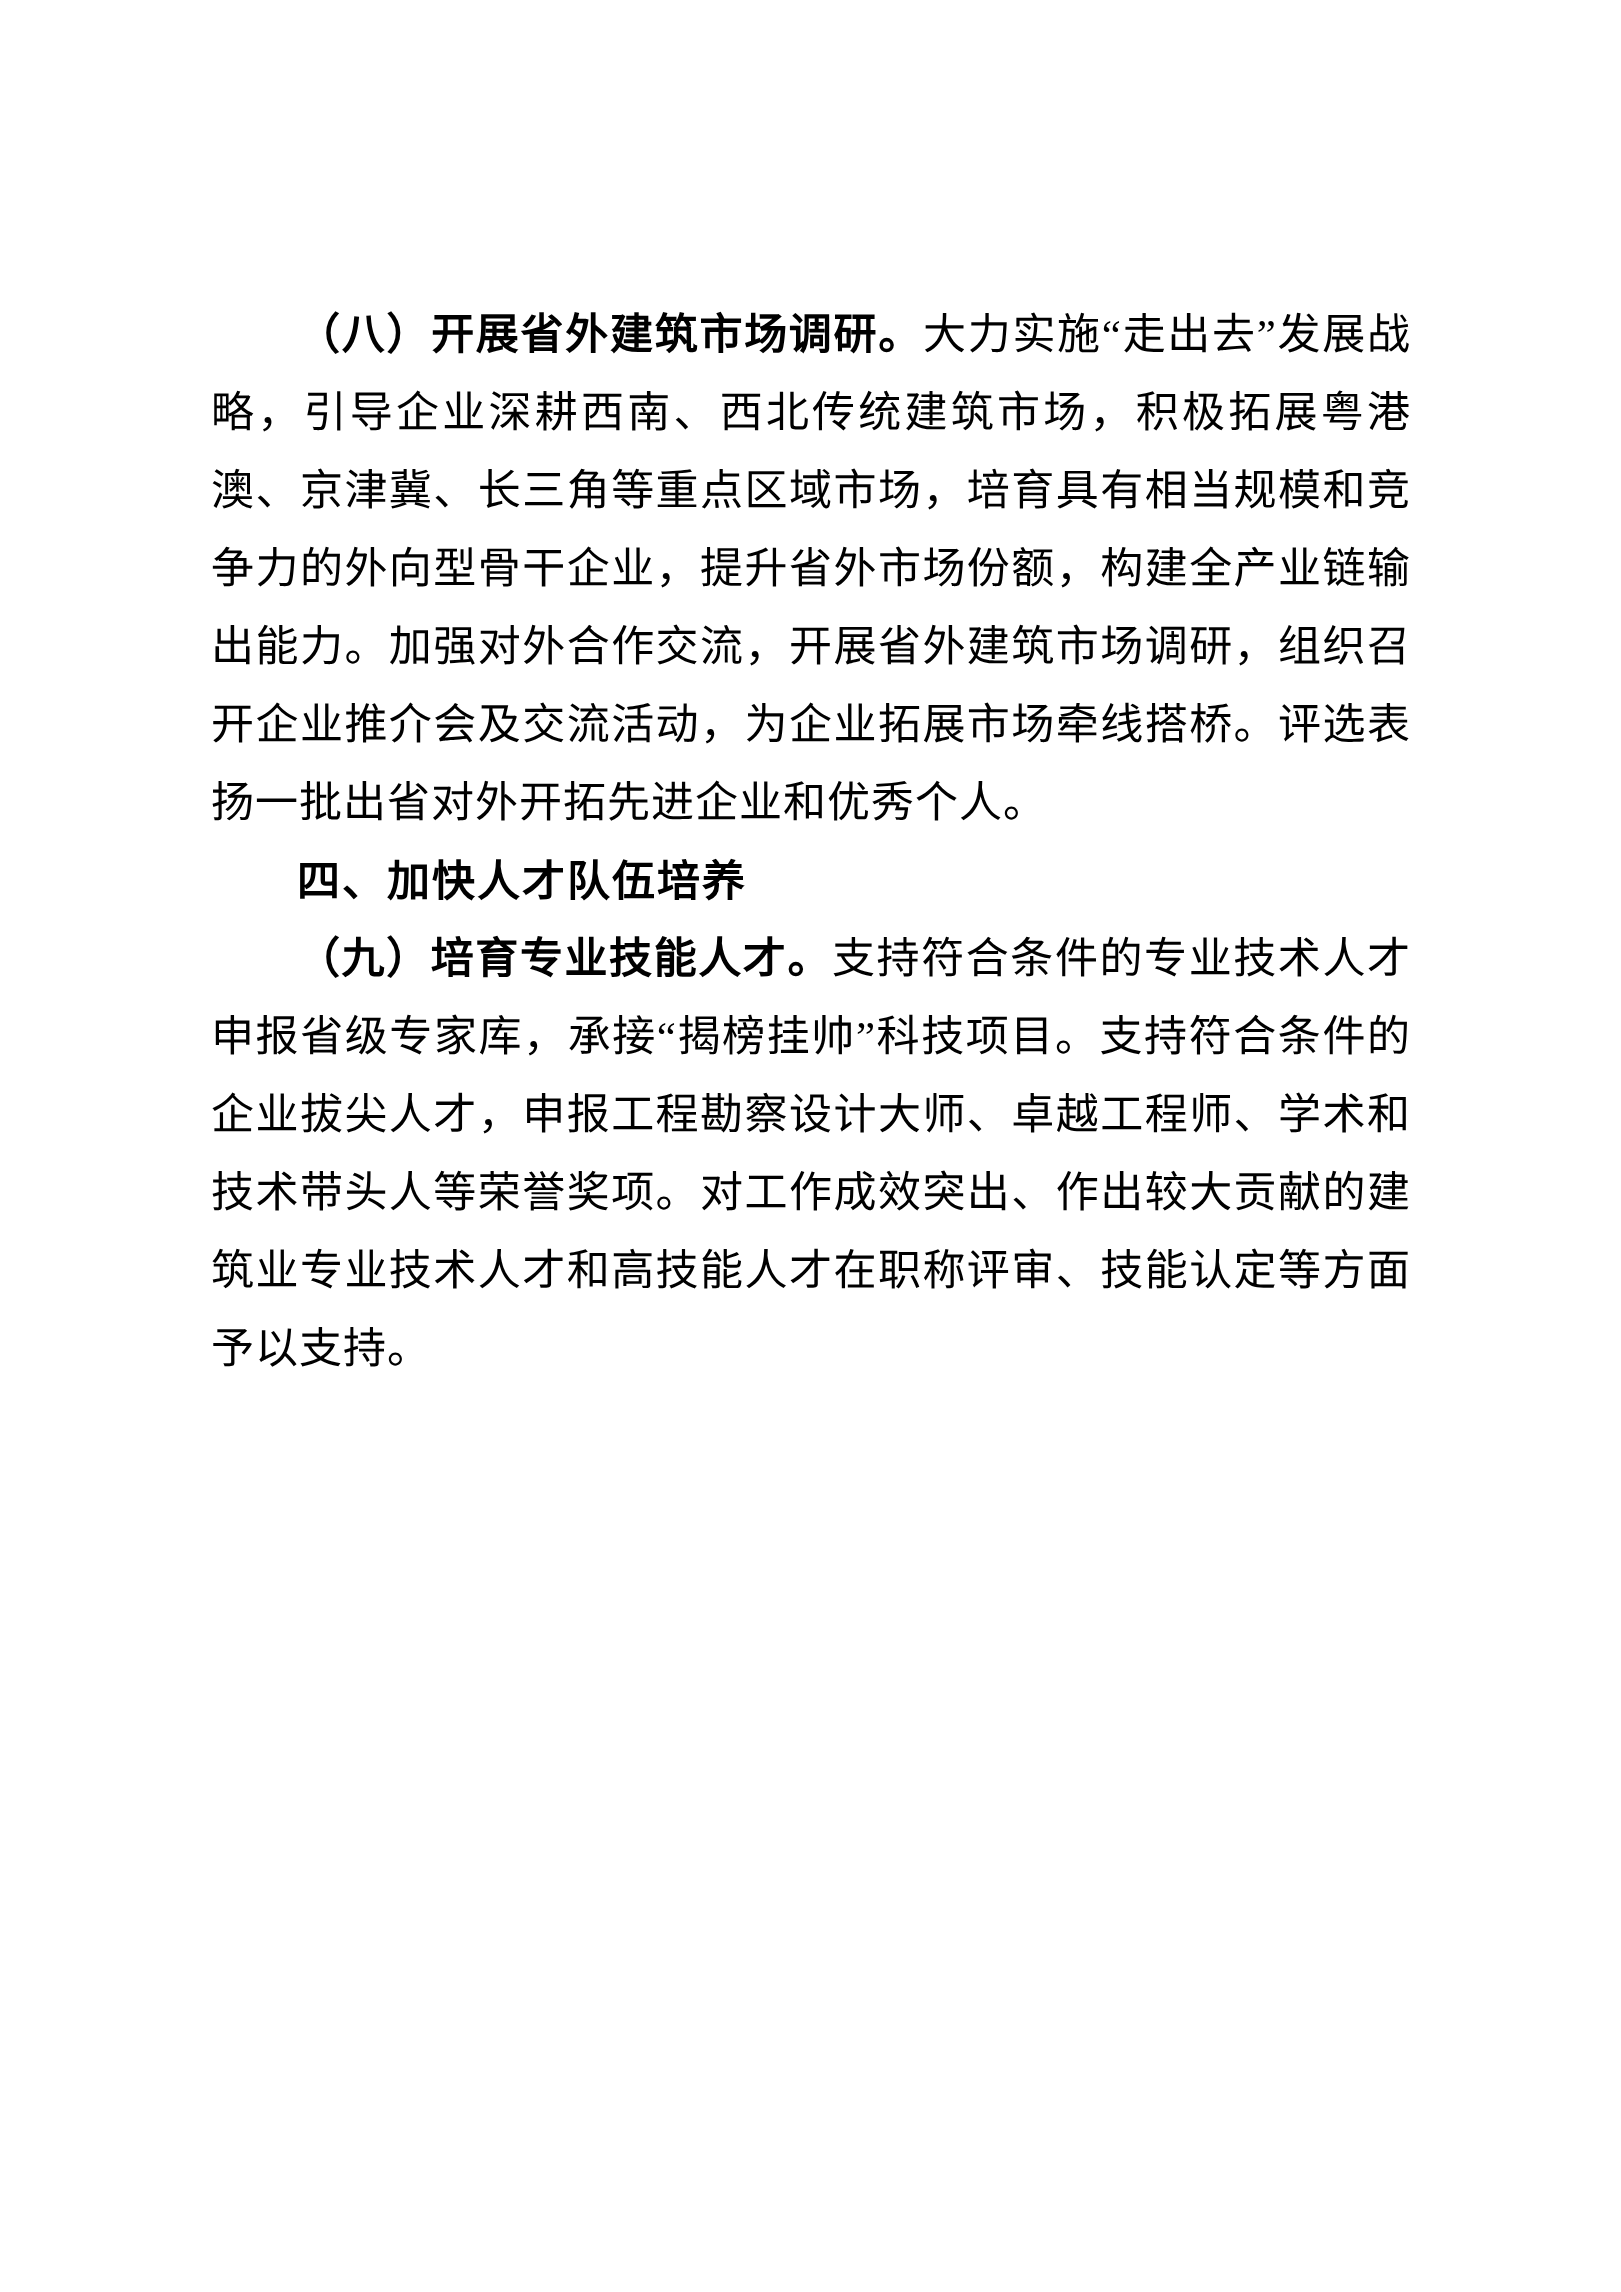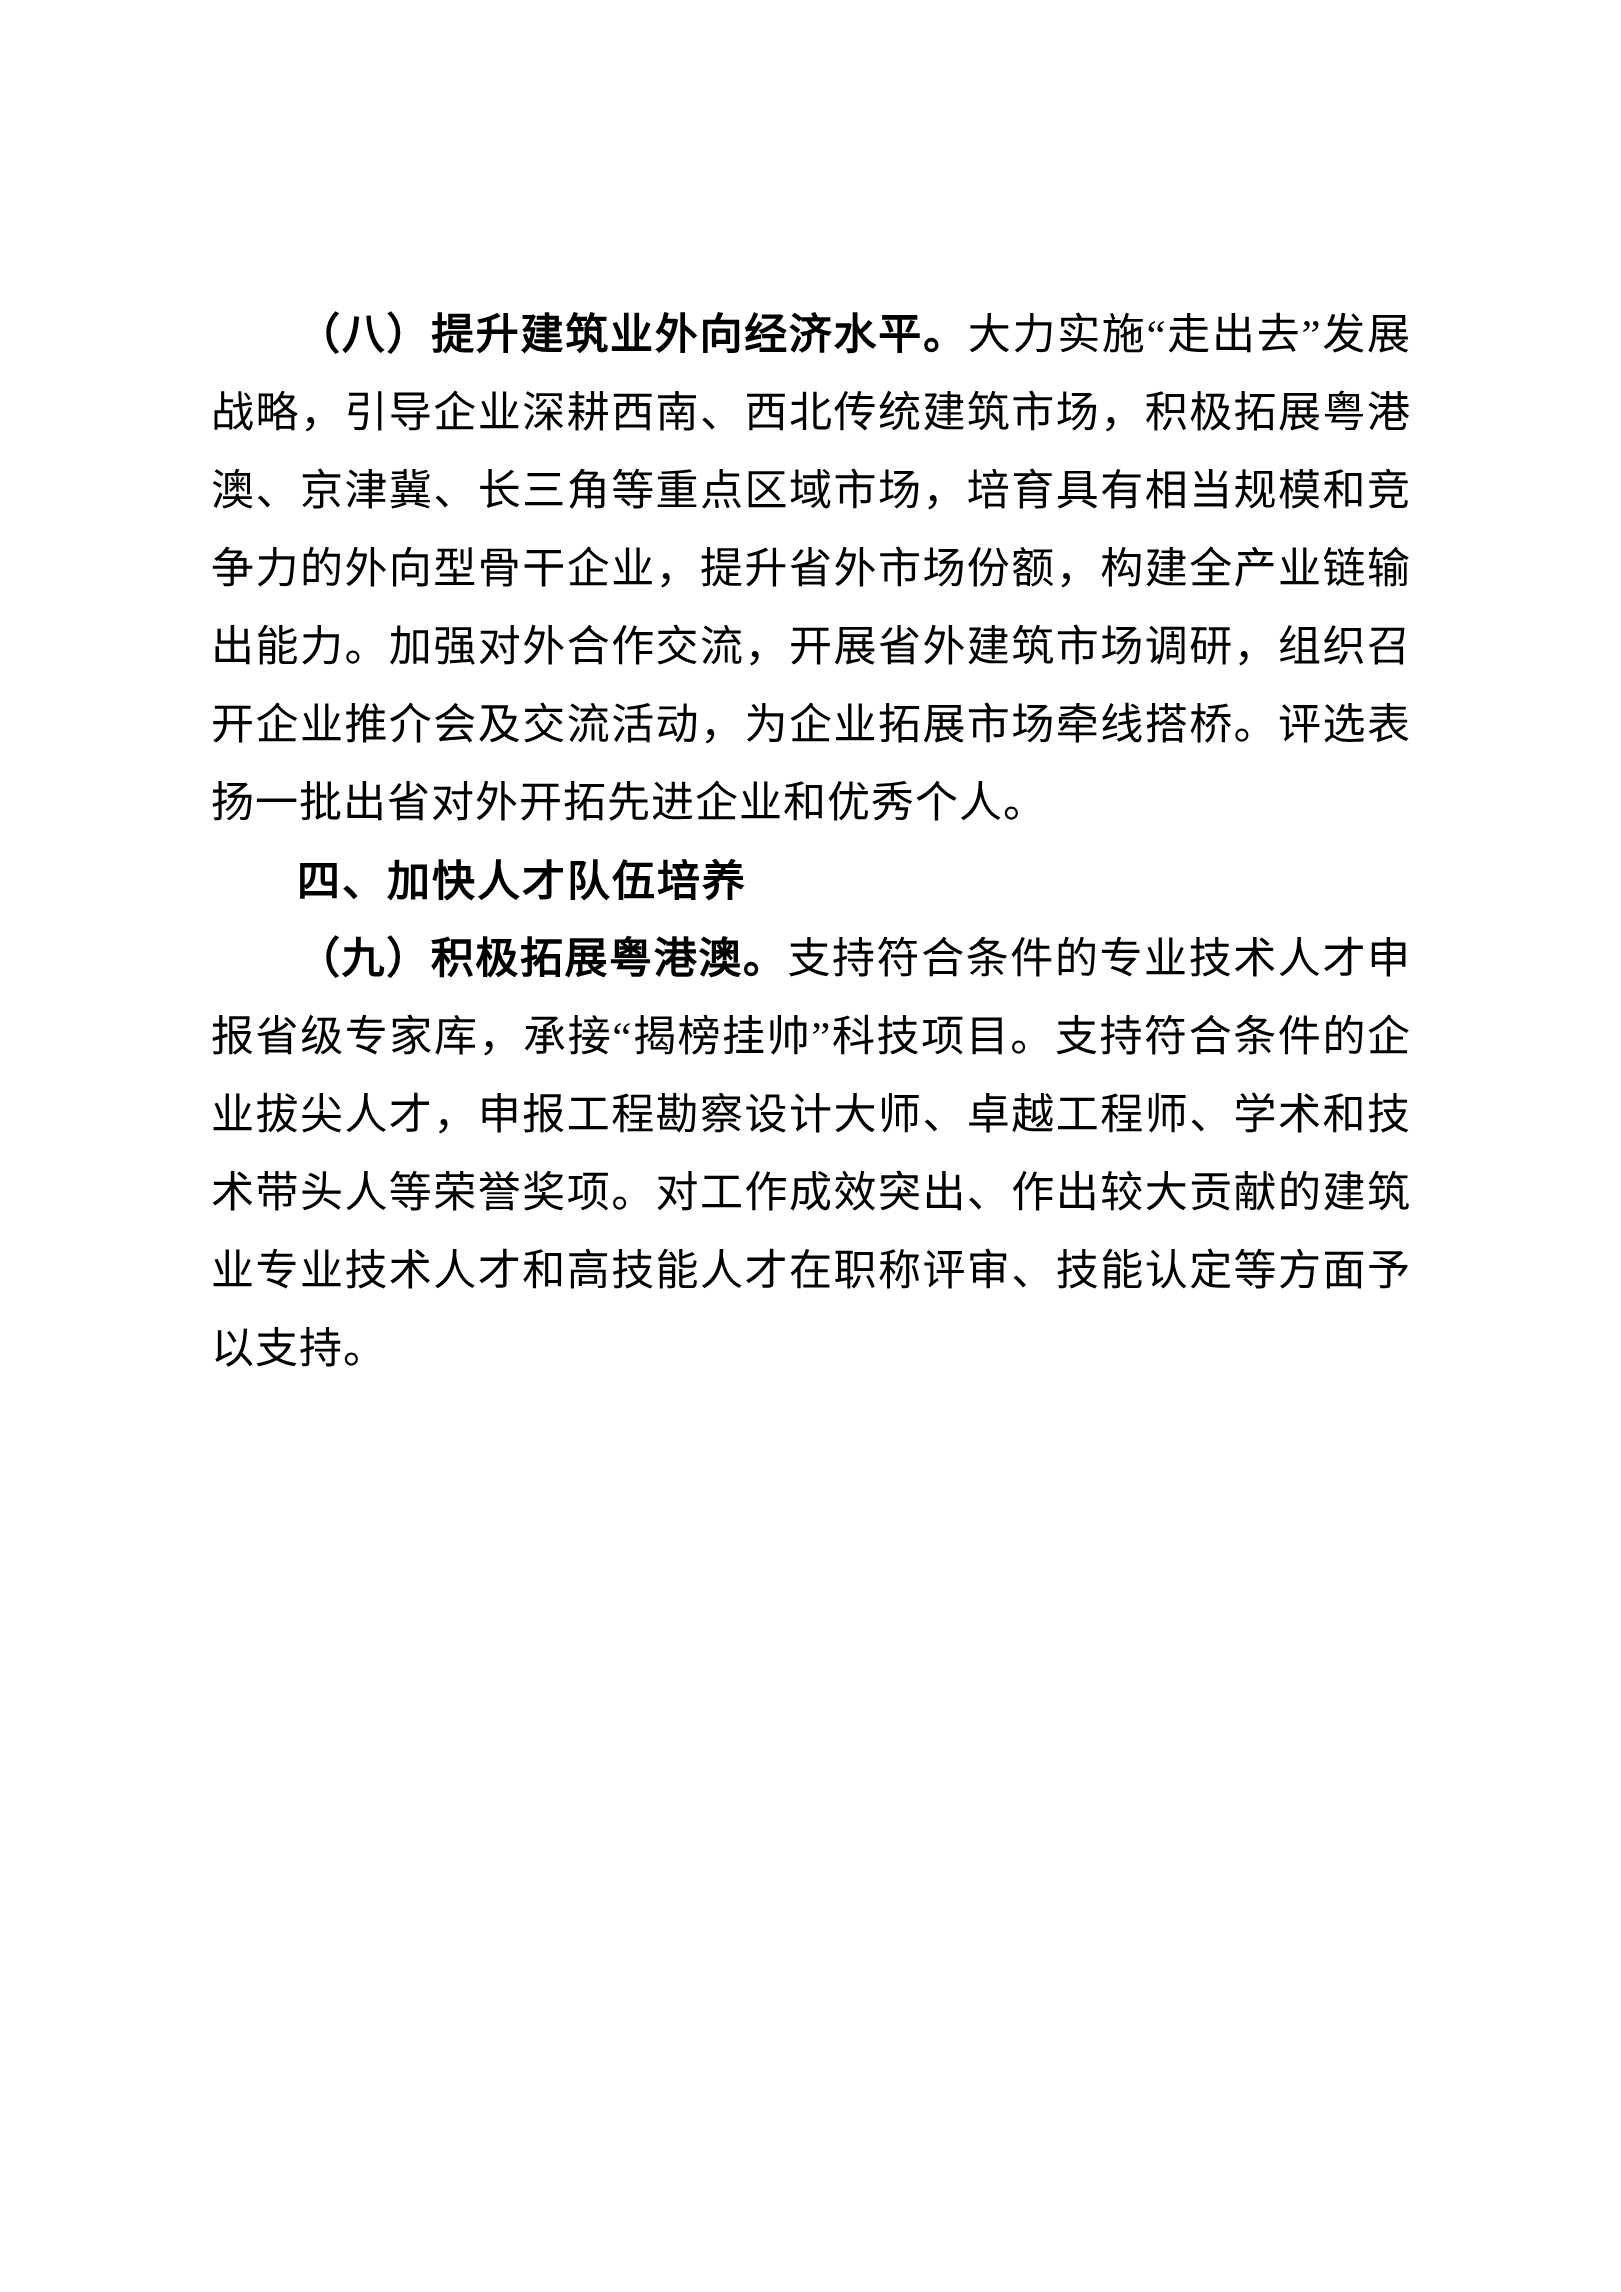--- a/index.html
+++ b/index.html
@@ -43,22 +43,22 @@
     font-family: "Liberation Sans", "DejaVu Sans", sans-serif;
     letter-spacing: 2px;
   }
 </style>
 </head>
 <body>
 
 <div class="page">
   <div class="content">
 
-    <p class="para"><span class="lead">（八）提升建筑业外向经济水平。</span><span>大力实施“走出去”发展战略，引导企业深耕西南、西北传统建筑市场，积极拓展粤港澳、京津冀、长三角等重点区域市场，培育具有相当规模和竞争力的外向型骨干企业，提升省外市场份额，构建全产业链输出能力。加强对外合作交流，开展省外建筑市场调研，组织召开企业推介会及交流活动，为企业拓展市场牵线搭桥。评选表扬一批出省对外开拓先进企业和优秀个人。</span></p>
+    <p class="para"><span class="lead">（八）开展省外建筑市场调研。</span><span>大力实施“走出去”发展战略，引导企业深耕西南、西北传统建筑市场，积极拓展粤港澳、京津冀、长三角等重点区域市场，培育具有相当规模和竞争力的外向型骨干企业，提升省外市场份额，构建全产业链输出能力。加强对外合作交流，开展省外建筑市场调研，组织召开企业推介会及交流活动，为企业拓展市场牵线搭桥。评选表扬一批出省对外开拓先进企业和优秀个人。</span></p>
 
     <p class="section-heading">四、加快人才队伍培养</p>
 
-    <p class="para"><span class="lead">（九）积极拓展粤港澳。</span><span>支持符合条件的专业技术人才申报省级专家库，承接“揭榜挂帅”科技项目。支持符合条件的企业拔尖人才，申报工程勘察设计大师、卓越工程师、学术和技术带头人等荣誉奖项。对工作成效突出、作出较大贡献的建筑业专业技术人才和高技能人才在职称评审、技能认定等方面予以支持。</span></p>
+    <p class="para"><span class="lead">（九）培育专业技能人才。</span><span>支持符合条件的专业技术人才申报省级专家库，承接“揭榜挂帅”科技项目。支持符合条件的企业拔尖人才，申报工程勘察设计大师、卓越工程师、学术和技术带头人等荣誉奖项。对工作成效突出、作出较大贡献的建筑业专业技术人才和高技能人才在职称评审、技能认定等方面予以支持。</span></p>
 
 
   </div>
 </div>
 
 
 </body></html>

